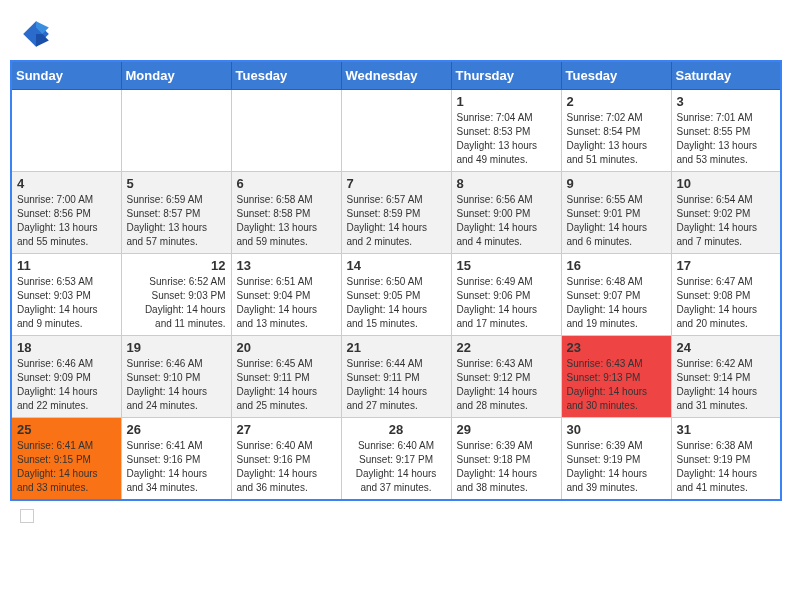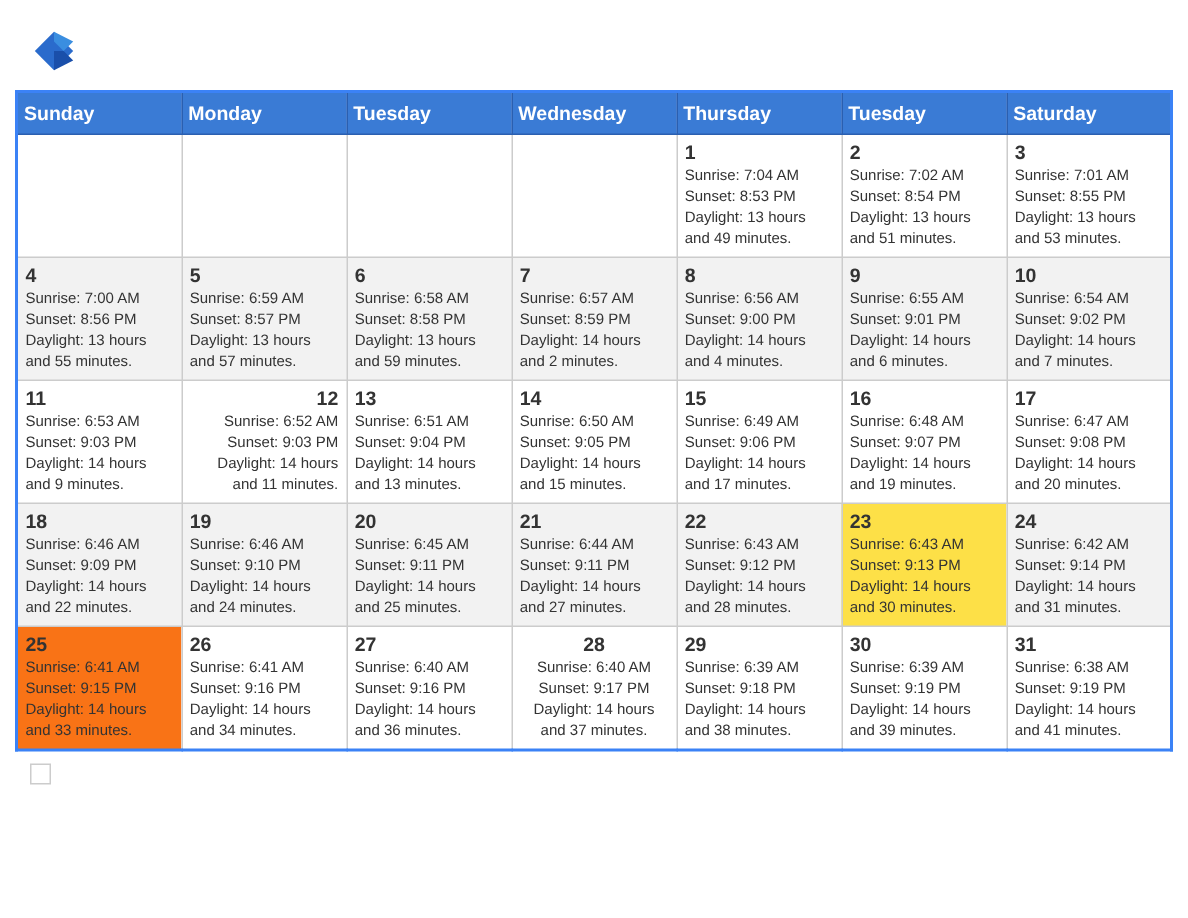--- a/index.html
+++ b/index.html
@@ -302,21 +302,21 @@
 Daylight: 14 hours
 and 27 minutes.</div>
           </td>
           <td style="background: rgb(242, 242, 242);">
             <span class="day-num">22</span>
             <div class="day-info" style="white-space: pre-line;">Sunrise: 6:43 AM
 Sunset: 9:12 PM
 Daylight: 14 hours
 and 28 minutes.</div>
           </td>
-          <td style="background: #fde047;">
+          <td style="background: #ef4444;">
             <span class="day-num">23</span>
             <div class="day-info" style="white-space: pre-line;">Sunrise: 6:43 AM
 Sunset: 9:13 PM
 Daylight: 14 hours
 and 30 minutes.</div>
           </td>
           <td style="background: rgb(242, 242, 242);">
             <span class="day-num">24</span>
             <div class="day-info" style="white-space: pre-line;">Sunrise: 6:42 AM
 Sunset: 9:14 PM

